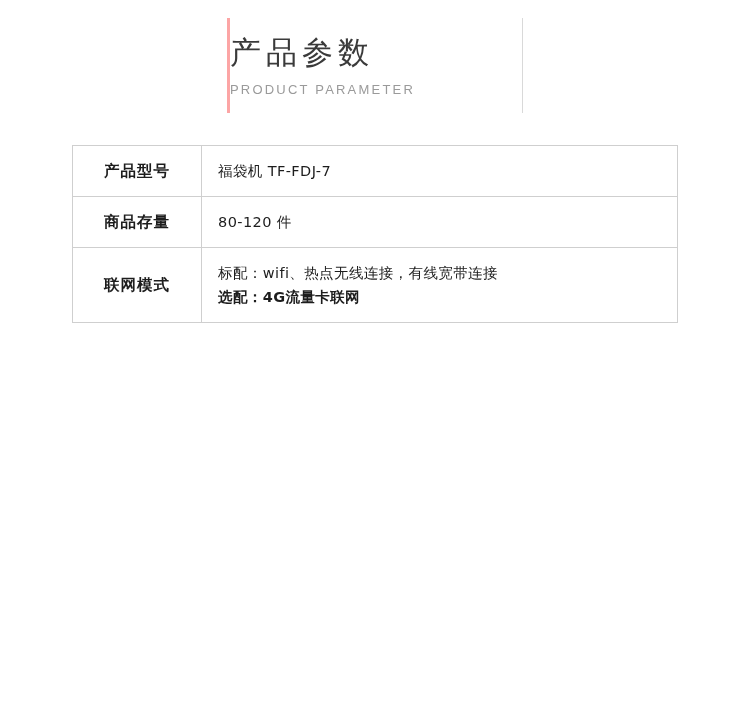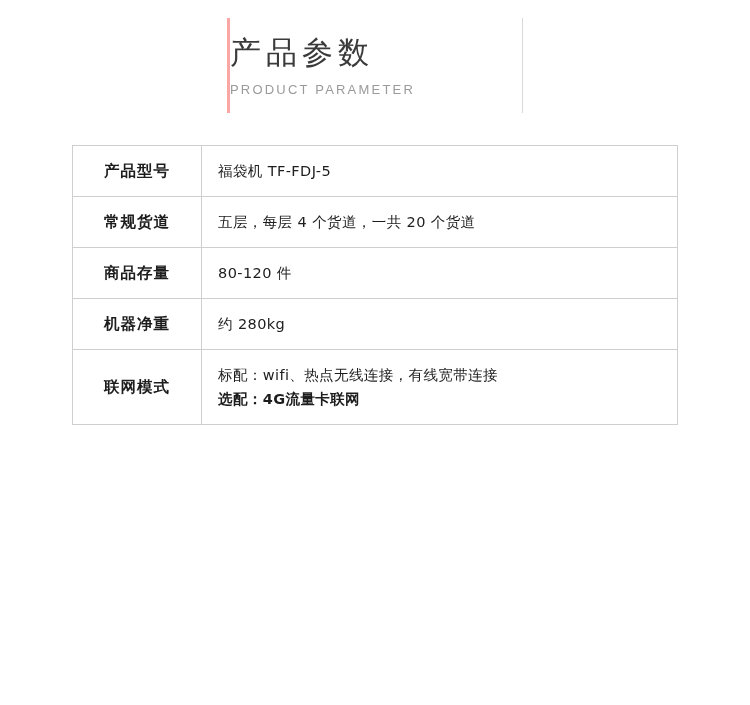--- a/index.html
+++ b/index.html
@@ -100,39 +100,27 @@
       <div class="header-sub">PRODUCT PARAMETER</div>
     </div>
   </div>
 
   <div class="table-wrap">
     <table class="spec">
       <tbody>
           <tr>
             <td class="label">产品型号</td>
             <td class="value">
-              <span class="line">福袋机 TF-FDJ-5</span>
-            </td>
-          </tr>
-          <tr>
-            <td class="label">常规货道</td>
-            <td class="value">
-              <span class="line">五层，每层 4 个货道，一共 20 个货道</span>
+              <span class="line">福袋机 TF-FDJ-7</span>
             </td>
           </tr>
           <tr>
             <td class="label">商品存量</td>
             <td class="value">
               <span class="line">80-120 件</span>
-            </td>
-          </tr>
-          <tr>
-            <td class="label">机器净重</td>
-            <td class="value">
-              <span class="line">约 280kg</span>
             </td>
           </tr>
           <tr class="row-tall">
             <td class="label">联网模式</td>
             <td class="value">
               <span class="line">标配：wifi、热点无线连接，有线宽带连接</span>
               <span class="line">选配：4G流量卡联网</span>
             </td>
           </tr>
         </tbody>

